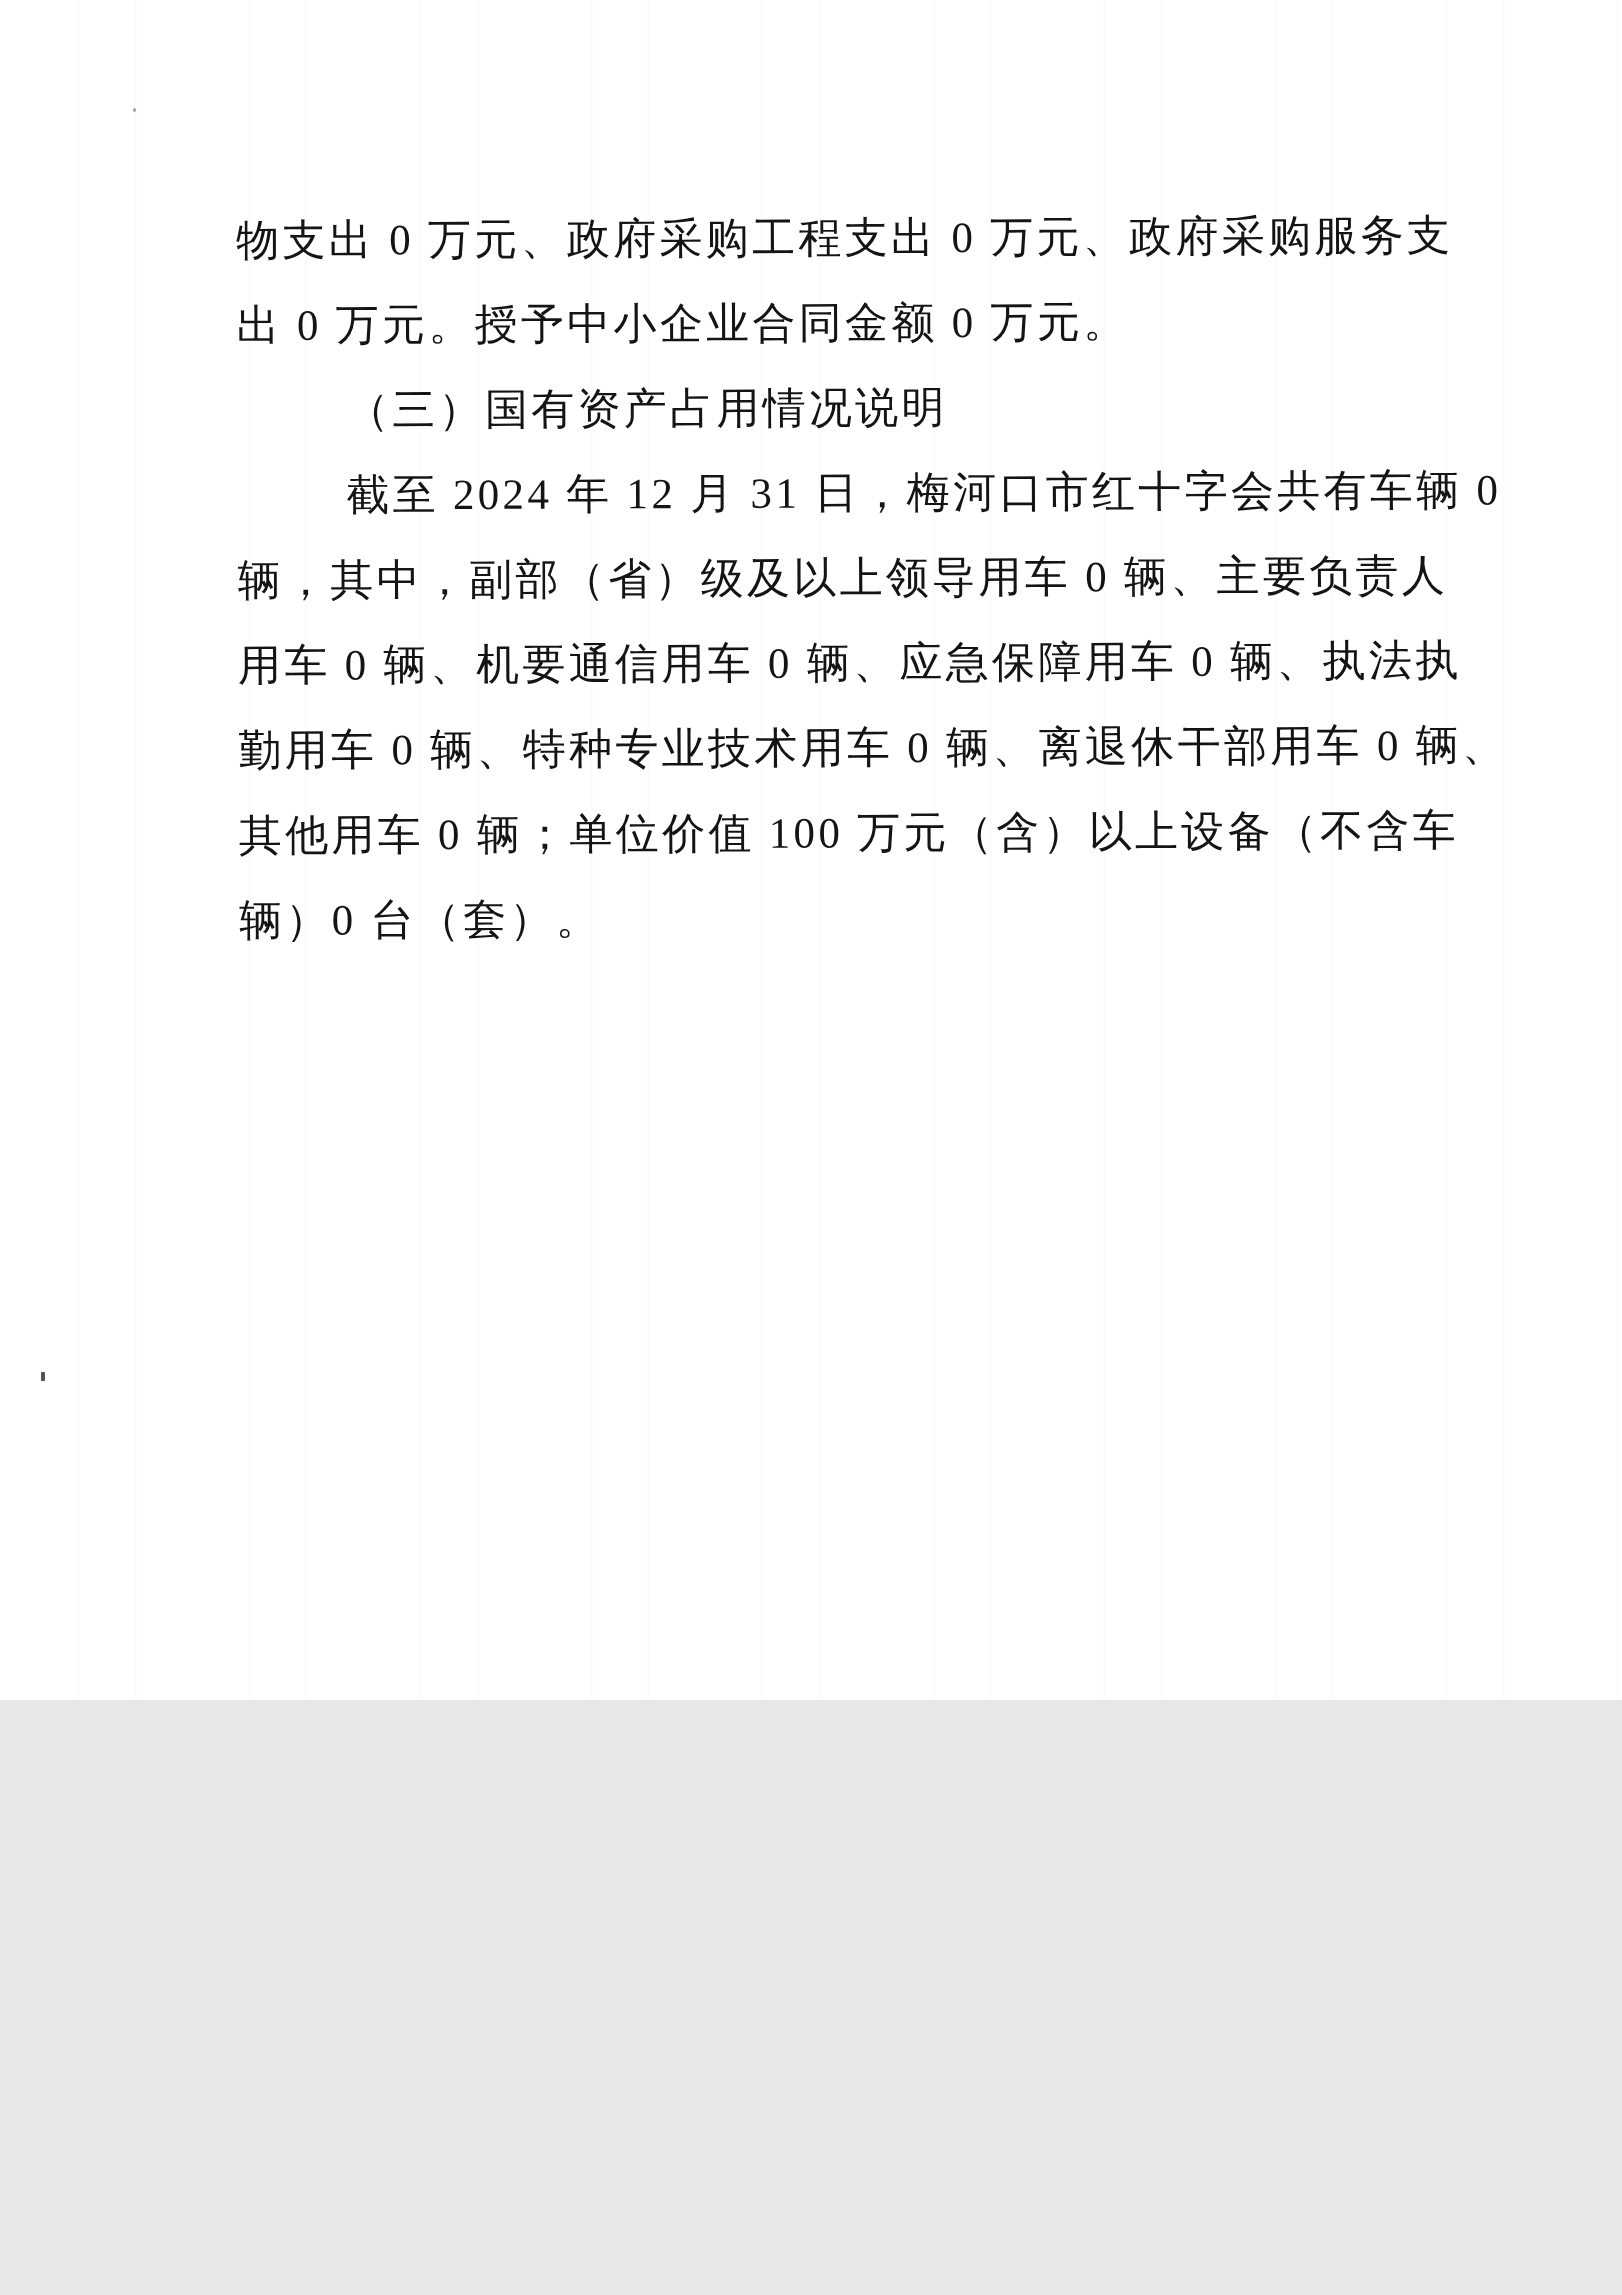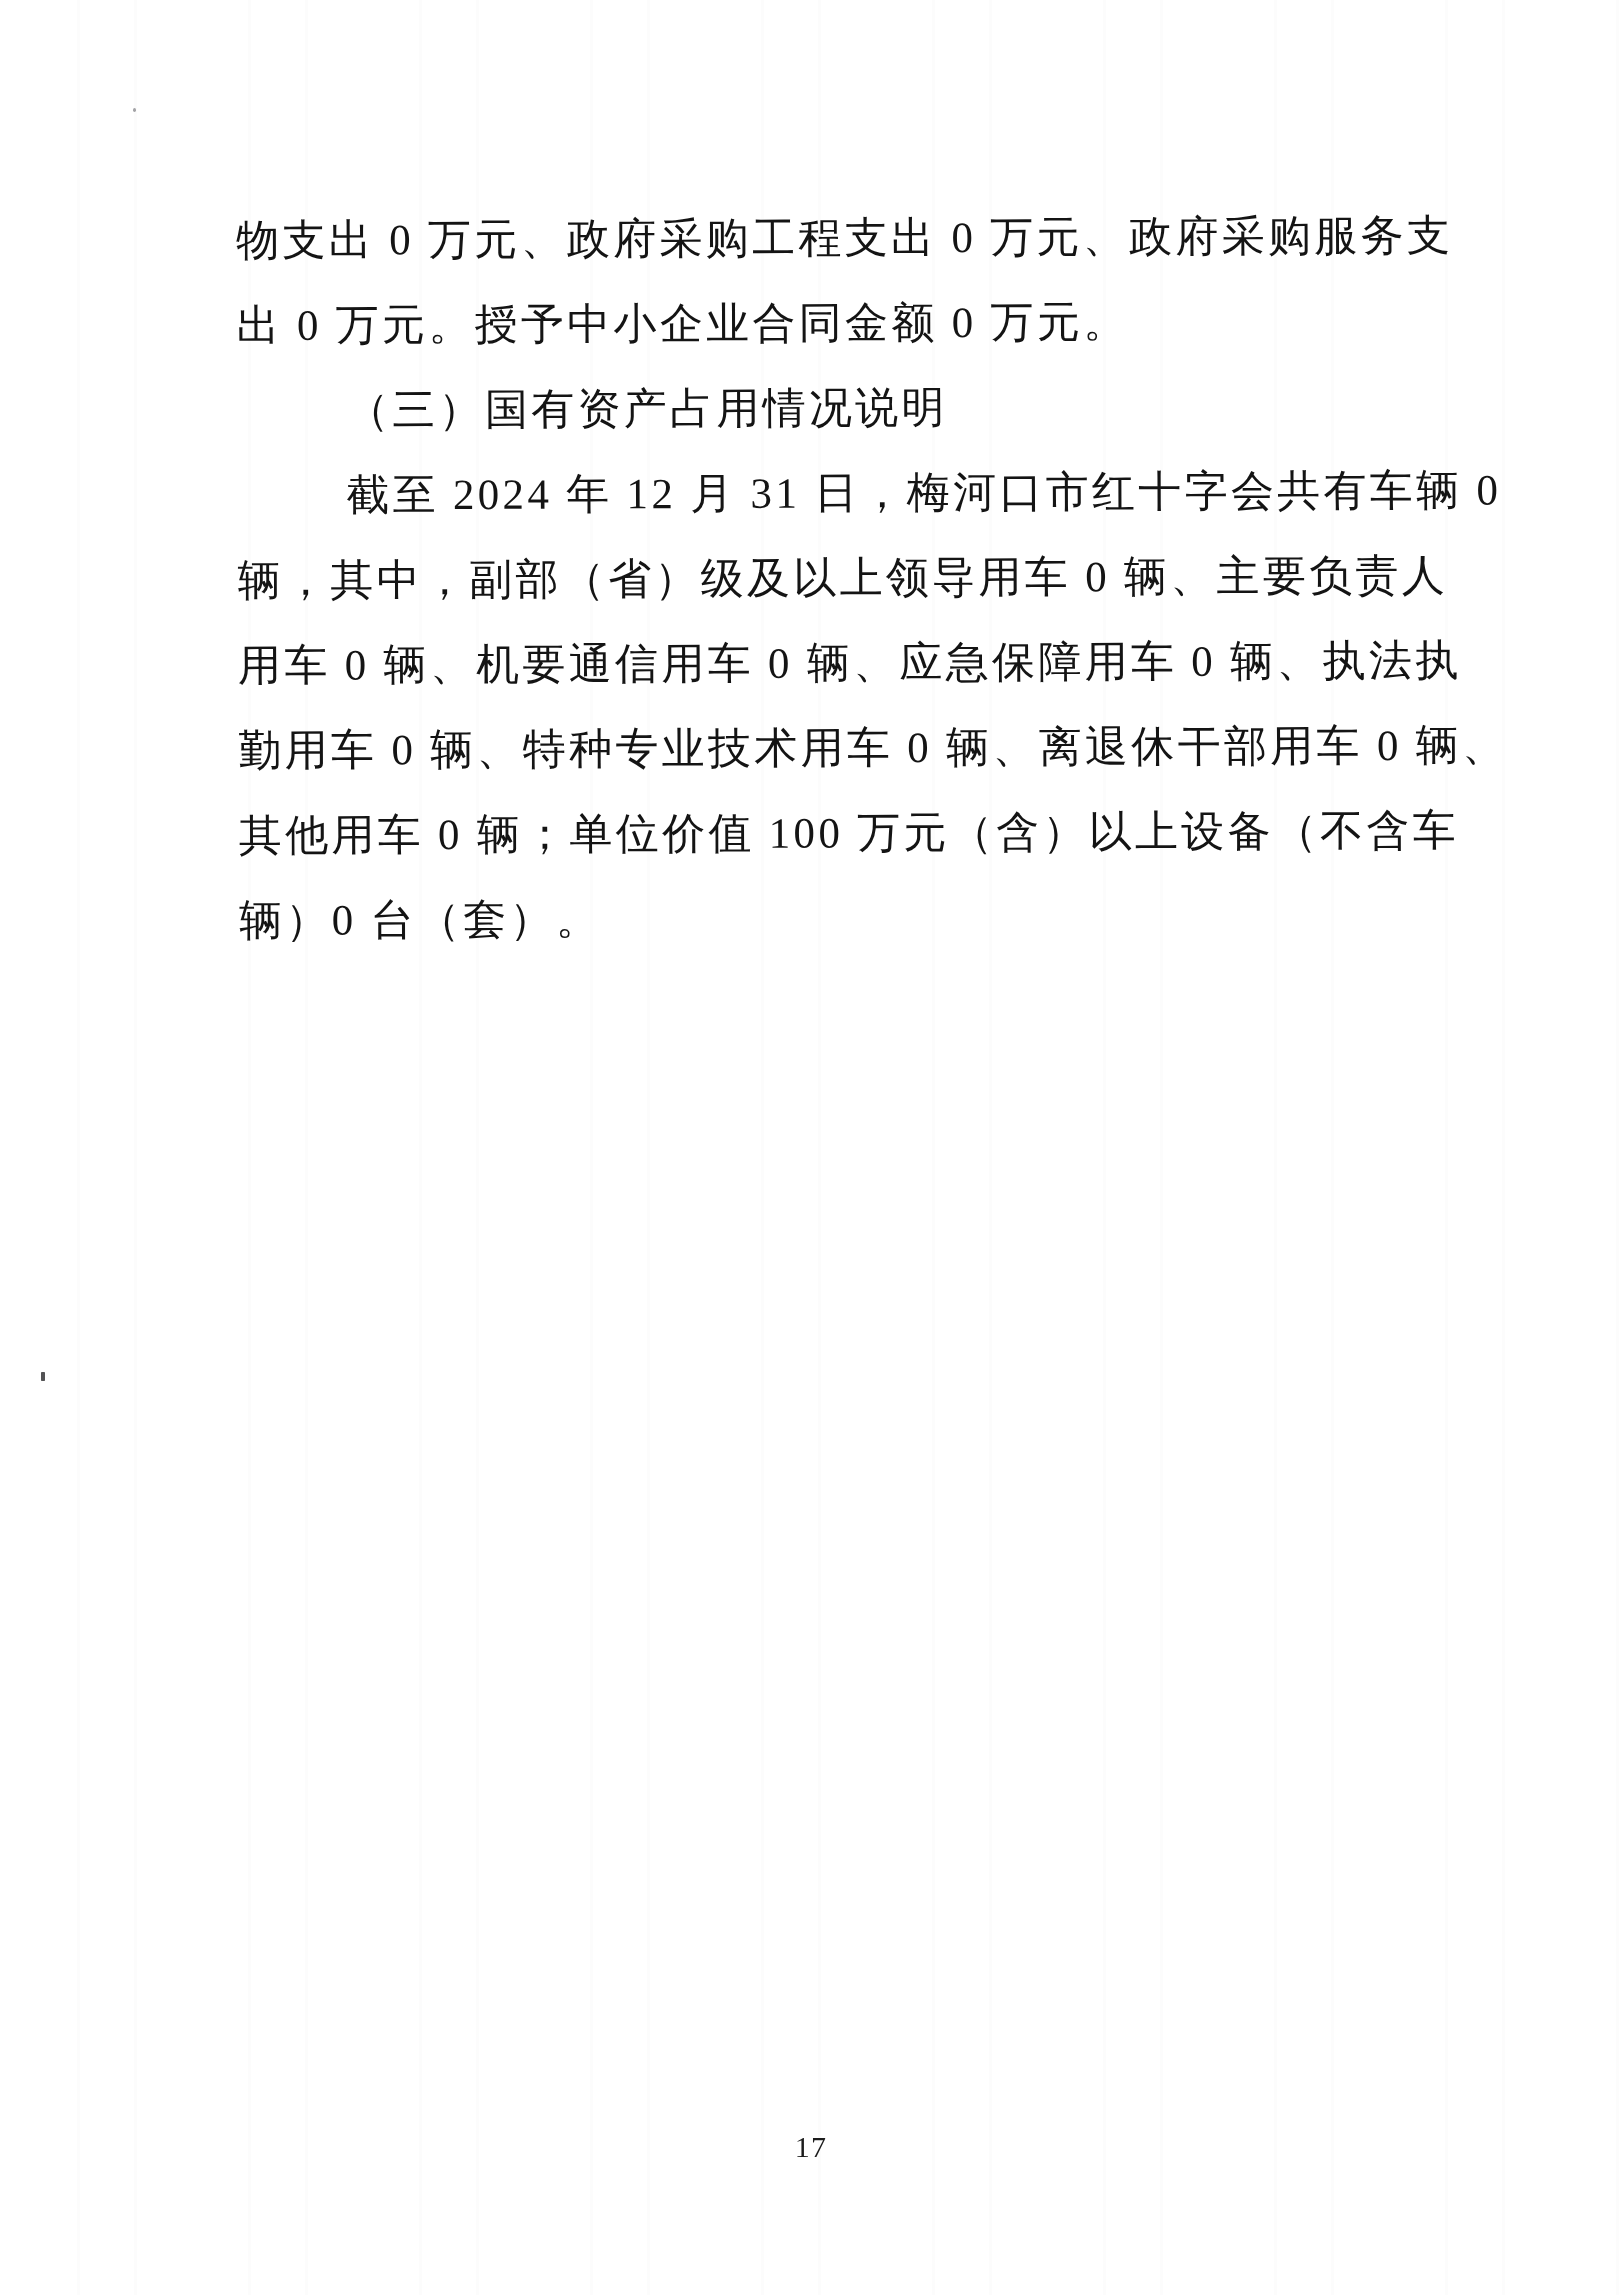--- a/index.html
+++ b/index.html
@@ -3,21 +3,21 @@
 <meta charset="utf-8">
 <style>
   html, body {
     margin: 0;
     padding: 0;
     background: #e8e8e8;
   }
   .page {
     position: relative;
     width: 1622px;
-    height: 2295px;
+    height: 1700px;
     background-color: #ffffff;
     
     background-image: repeating-linear-gradient(
       90deg,
       rgba(0,0,0,0.000) 0px,
       rgba(0,0,0,0.000) 77px,
       rgba(0,0,0,0.013) 77px,
       rgba(0,0,0,0.013) 80px,
       rgba(0,0,0,0.000) 80px,
       rgba(0,0,0,0.000) 134px,

